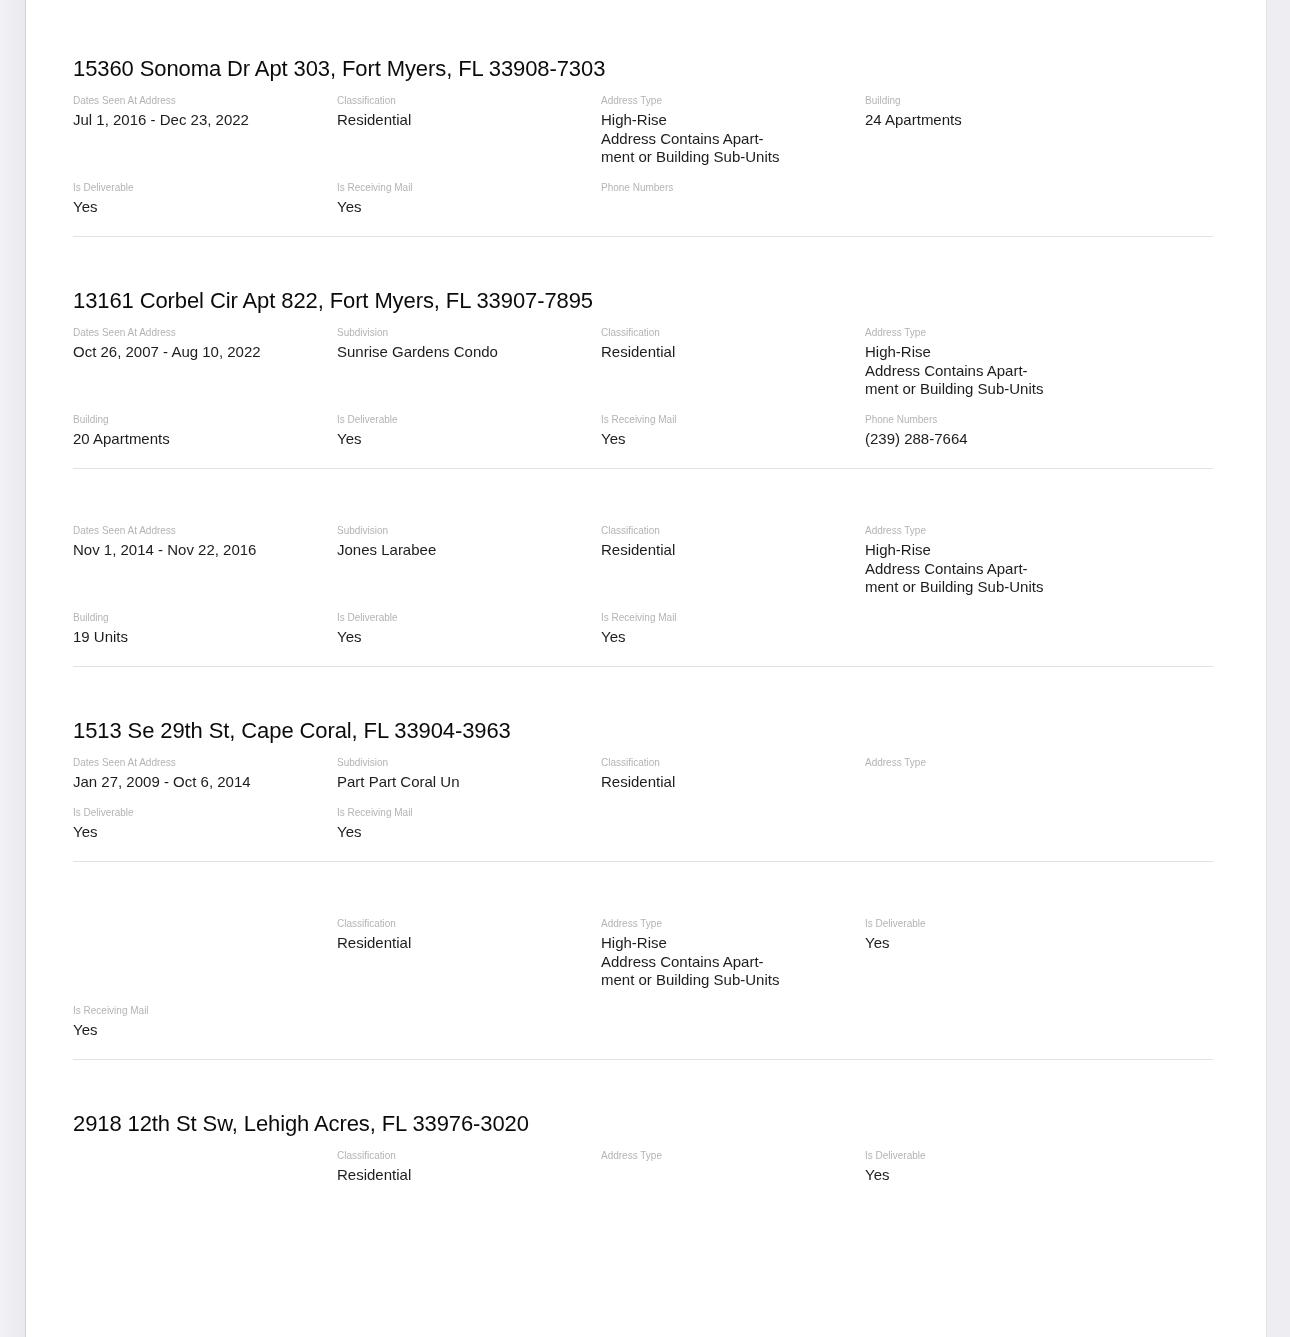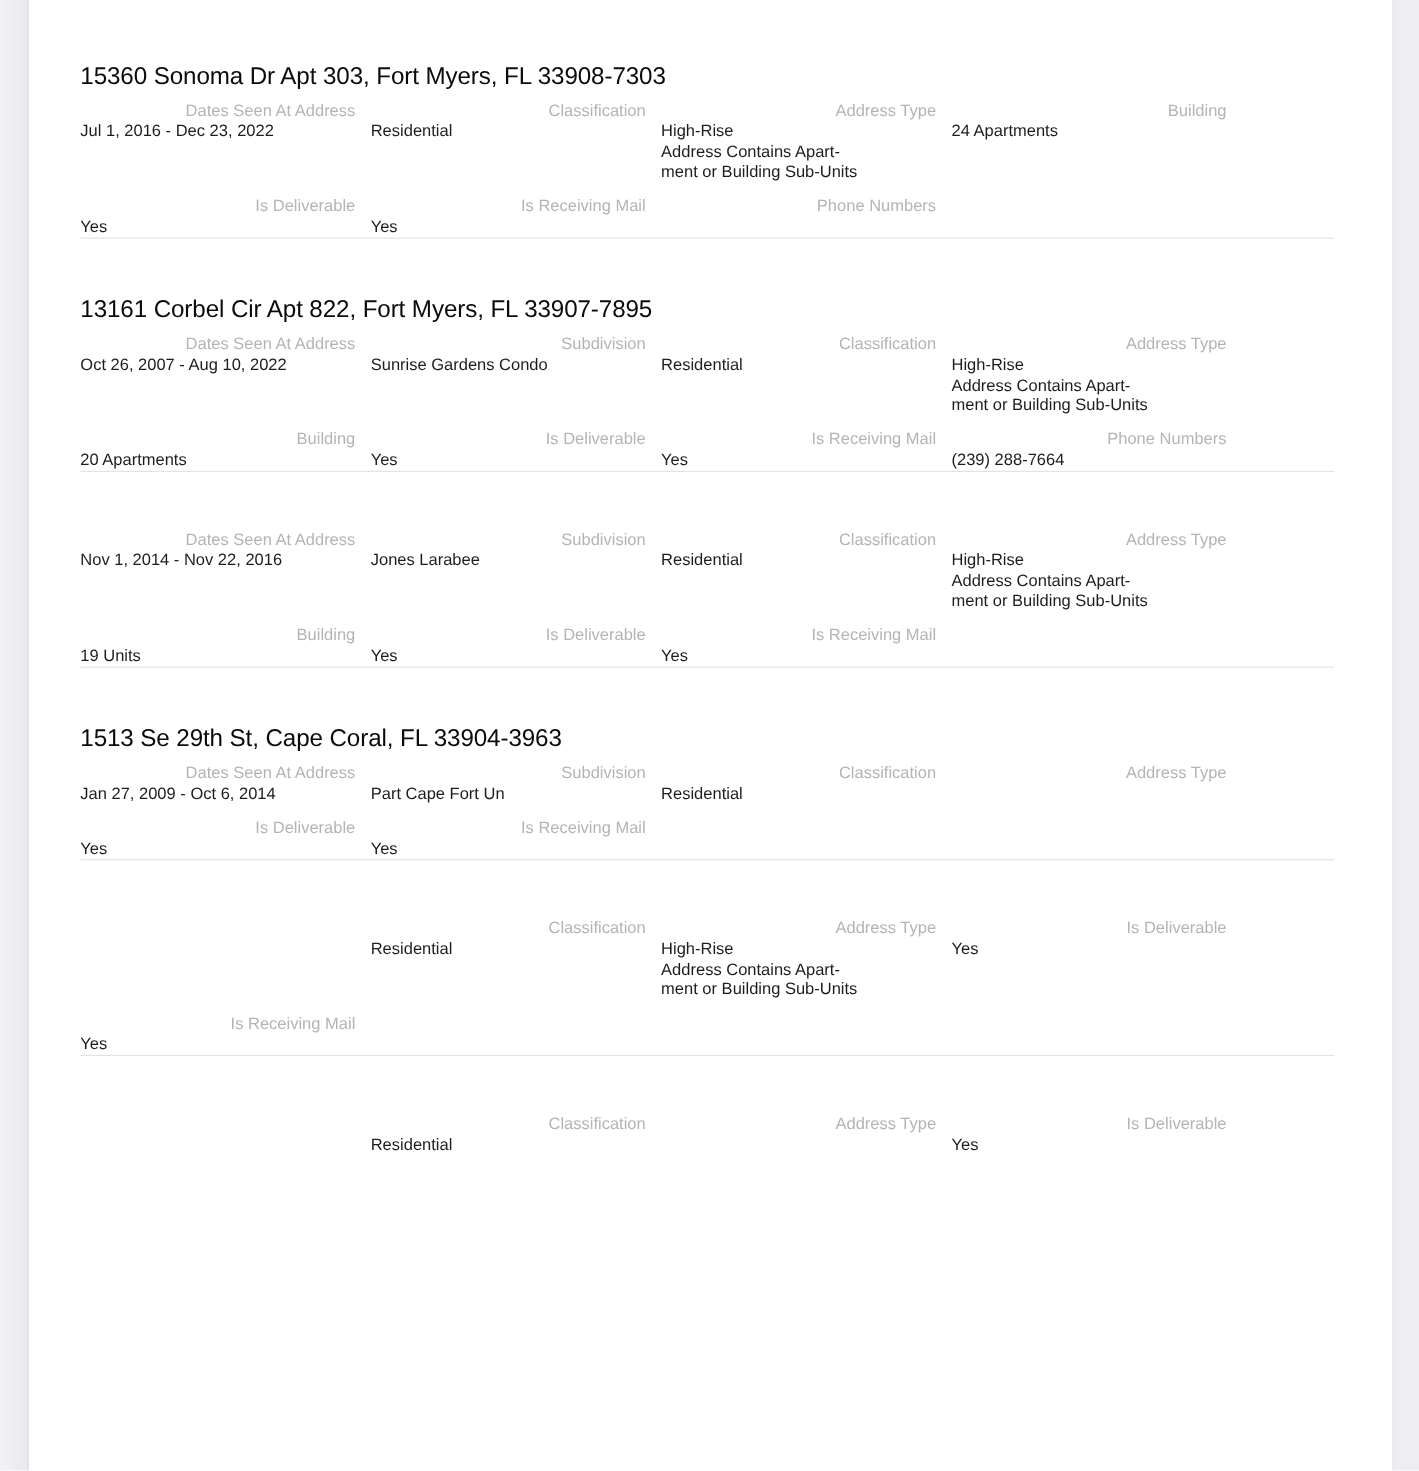--- a/index.html
+++ b/index.html
@@ -43,20 +43,21 @@
     border-left:1px solid var(--gutter-border-right);
   }
   .content{
     position:absolute;
     left:26px;
     top:0;
     width:1140px;
     padding:56px 0 0 47px;
   }
   .record{
+    padding-bottom:20px;
     border-bottom:1px solid var(--divider);
     margin-bottom:51px;
   }
   .record.last{
     border-bottom:none;
     margin-bottom:0;
   }
   .record-title{
     margin:0 0 8px 0;
     font-size:22px;
@@ -69,24 +70,23 @@
     display:grid;
     grid-template-columns:repeat(4,264px);
     row-gap:10px;
     column-gap:0;
   }
   .cell{
     padding-right:14px;
     min-height:21px;
   }
   .cell-label{
-    font-size:15px;
+    font-size:10px;
     line-height:21px;
     color:var(--label);
-    text-align:right;
   }
   .cell-line{
     font-size:15px;
     line-height:18.5px;
     color:var(--value);
   }
 </style>
 </head>
 <body>
 
@@ -252,21 +252,21 @@
     <div class="record-grid">
           <div class="cell">
             <div class="cell-label">Dates Seen At Address</div>
             <div>
               <div class="cell-line">Jan 27, 2009 - Oct 6, 2014</div>
             </div>
           </div>
           <div class="cell">
             <div class="cell-label">Subdivision</div>
             <div>
-              <div class="cell-line">Part Cape Fort Un</div>
+              <div class="cell-line">Part Part Coral Un</div>
             </div>
           </div>
           <div class="cell">
             <div class="cell-label">Classification</div>
             <div>
               <div class="cell-line">Residential</div>
             </div>
           </div>
           <div class="cell">
             <div class="cell-label">Address Type</div>
@@ -317,20 +317,21 @@
               <div class="cell-line">Yes</div>
             </div>
           </div>
           <div class="cell"></div>
           <div class="cell"></div>
           <div class="cell"></div>
         </div>
   </section>
 
   <section class="record last">
+    <h2 class="record-title">2918 12th St Sw, Lehigh Acres, FL 33976-3020</h2>
     <div class="record-grid">
           <div class="cell"></div>
           <div class="cell">
             <div class="cell-label">Classification</div>
             <div>
               <div class="cell-line">Residential</div>
             </div>
           </div>
           <div class="cell">
             <div class="cell-label">Address Type</div>

